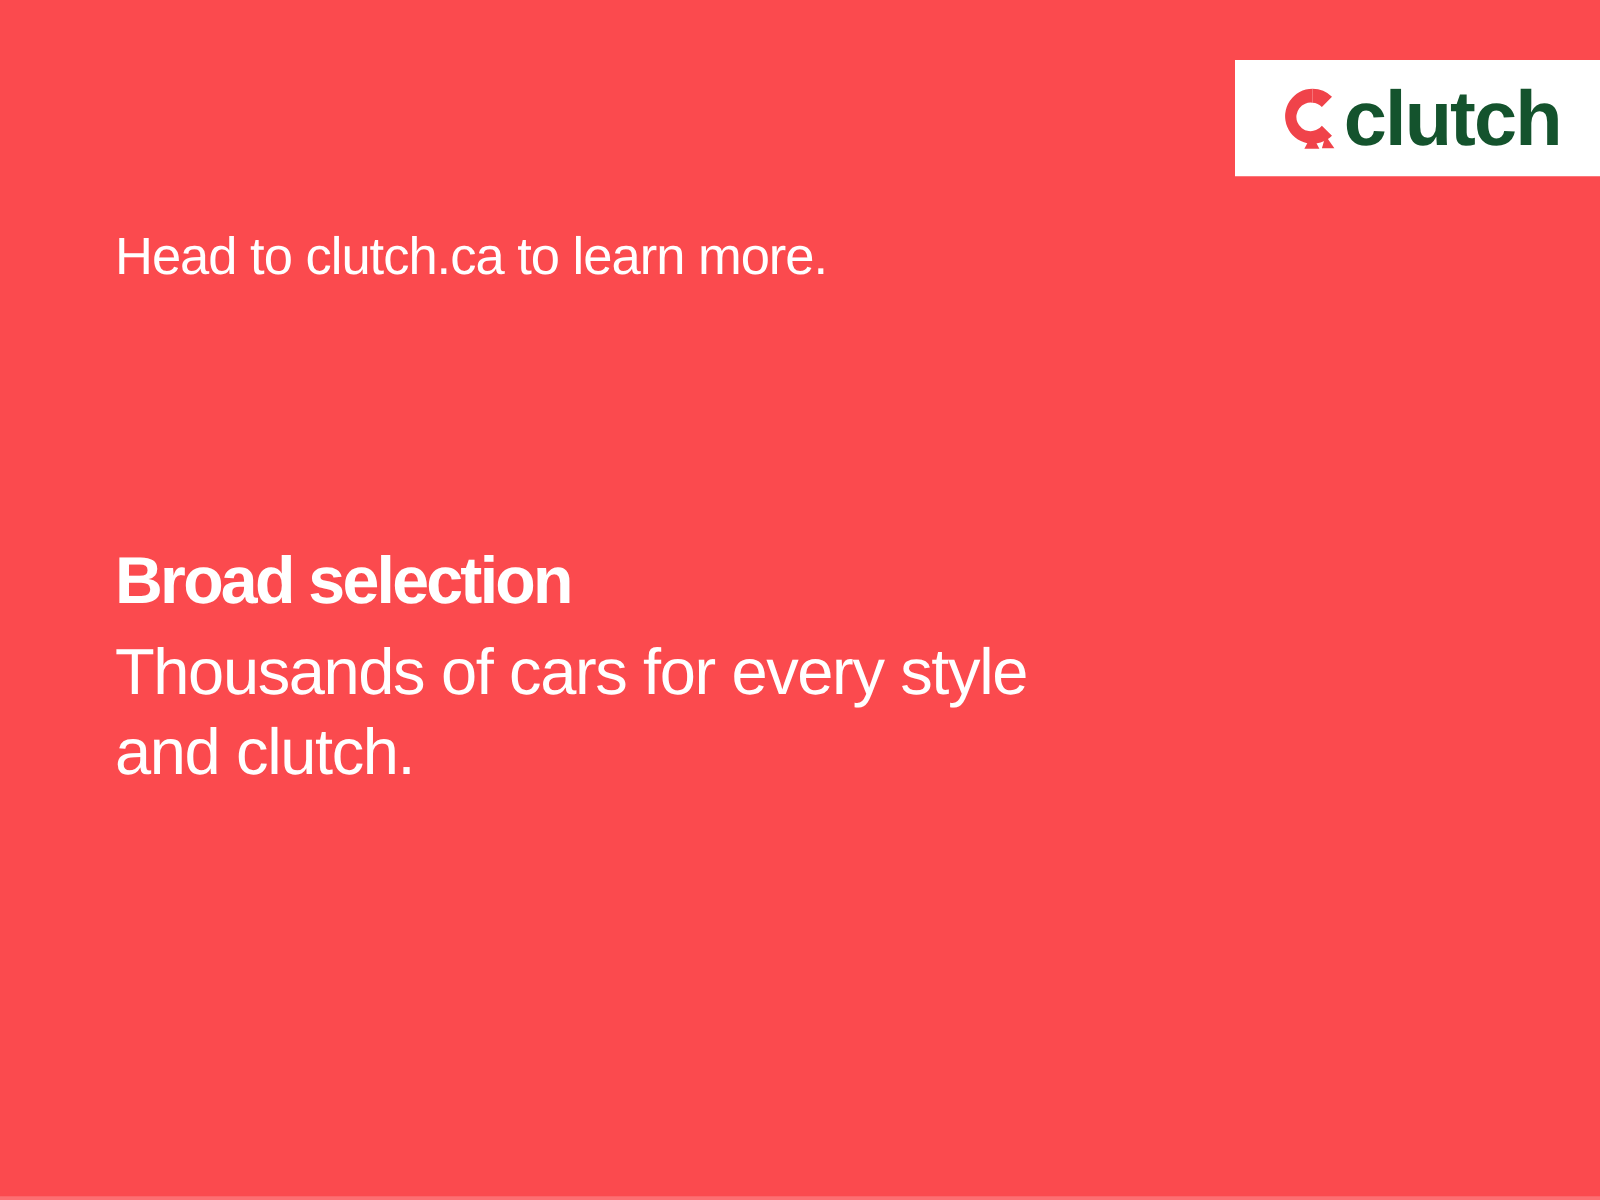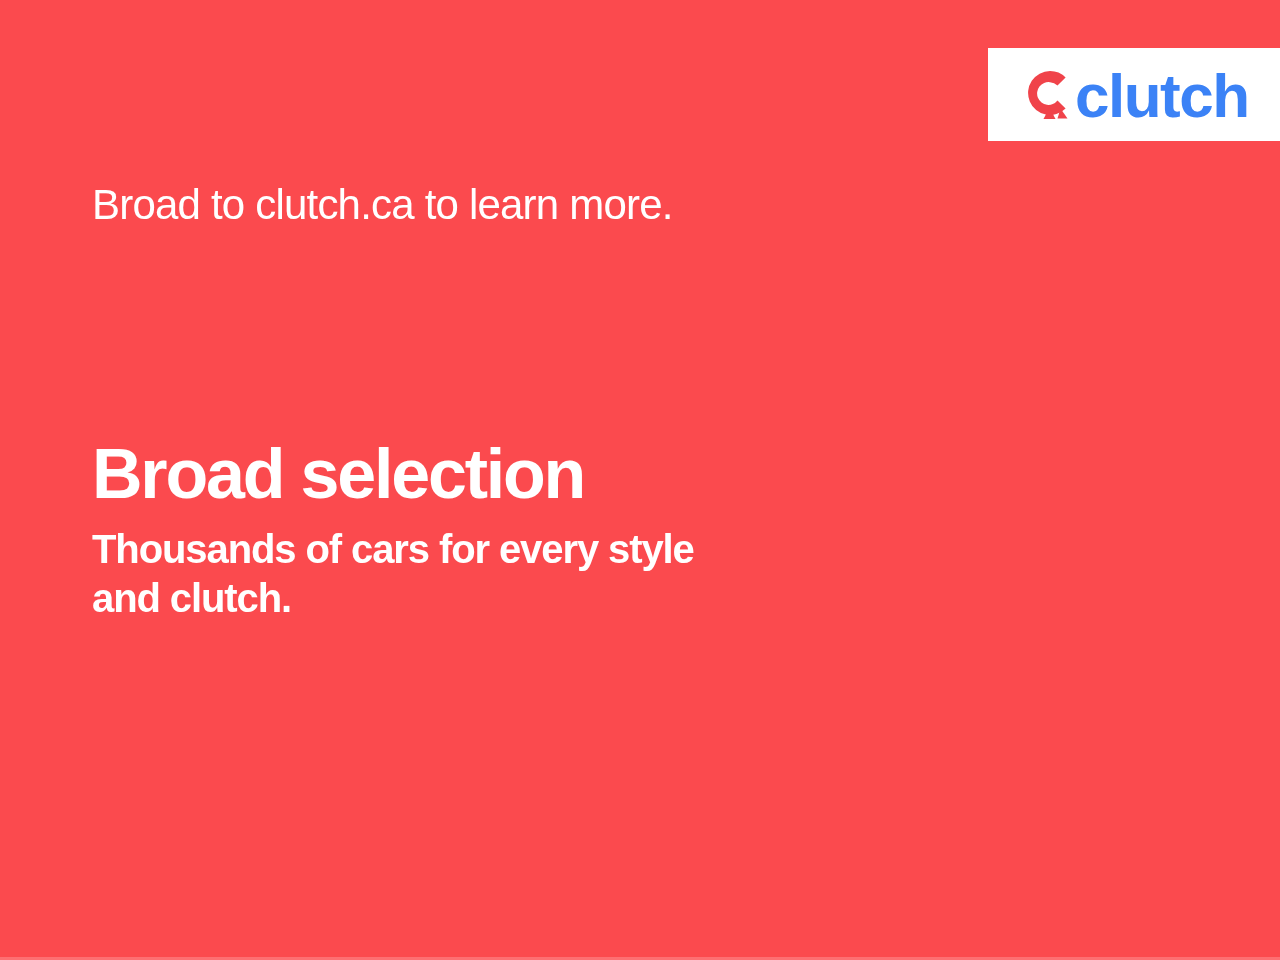--- a/index.html
+++ b/index.html
@@ -50,21 +50,21 @@
     height: 56px;
     margin-right: 2px;
     flex: 0 0 auto;
   }
 
   .logo-word {
     font-family: "Liberation Sans", sans-serif;
     font-size: 62px;
     font-weight: bold;
     letter-spacing: -1.5px;
-    color: #3b82f6;
+    color: #14532d;
     line-height: 1;
     display: block;
     margin-left: -3px;
     margin-top: 2px;
   }
 
   
   #tagline {
     position: absolute;
     left: 92px;
@@ -78,32 +78,32 @@
   }
 
   #copy-block {
     position: absolute;
     left: 92px;
     top: 437px;
     width: 1000px;
   }
 
   #headline {
-    font-size: 70px;
+    font-size: 53px;
     font-weight: bold;
     color: #ffffff;
     letter-spacing: -2.2px;
     line-height: 1.06;
     margin: 0 0 14px 0;
     white-space: nowrap;
   }
 
   #subheadline {
-    font-size: 40px;
-    font-weight: 700;
+    font-size: 52px;
+    font-weight: 400;
     color: #ffffff;
     letter-spacing: -1.1px;
     line-height: 1.22;
     margin: 0;
     max-width: 950px;
   }
 
   #subheadline .sub-line {
     display: block;
     white-space: nowrap;
@@ -140,21 +140,21 @@
                  A 11.4 11.4 0 0 0 26 15.2
                  Z" fill="#f0434a"></path>
 
         <path d="M25.5 40.5 L 31.5 52 L 19.5 52 Z" fill="#f0434a"></path>
         <path d="M36.5 41.5 L 43.5 51.5 L 33.5 51.5 Z" fill="#f0434a"></path>
       </svg>
       <span class="logo-word">clutch</span>
     </div>
   </div>
 
-  <div id="tagline">Broad to clutch.ca to learn more.</div>
+  <div id="tagline">Head to clutch.ca to learn more.</div>
 
   <div id="copy-block">
     <h1 id="headline">Broad selection</h1>
     <p id="subheadline">
       <span class="sub-line">Thousands of cars for every style</span>
       <span class="sub-line">and clutch.</span>
     </p>
   </div>
 
   <div id="bottom-edge"></div>

